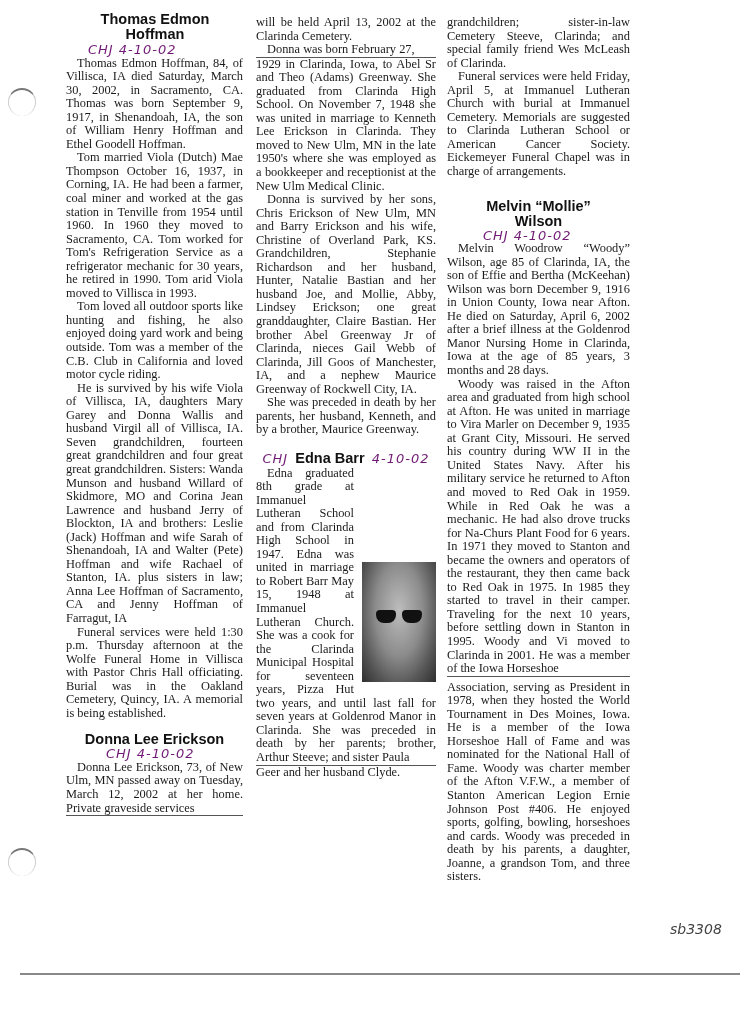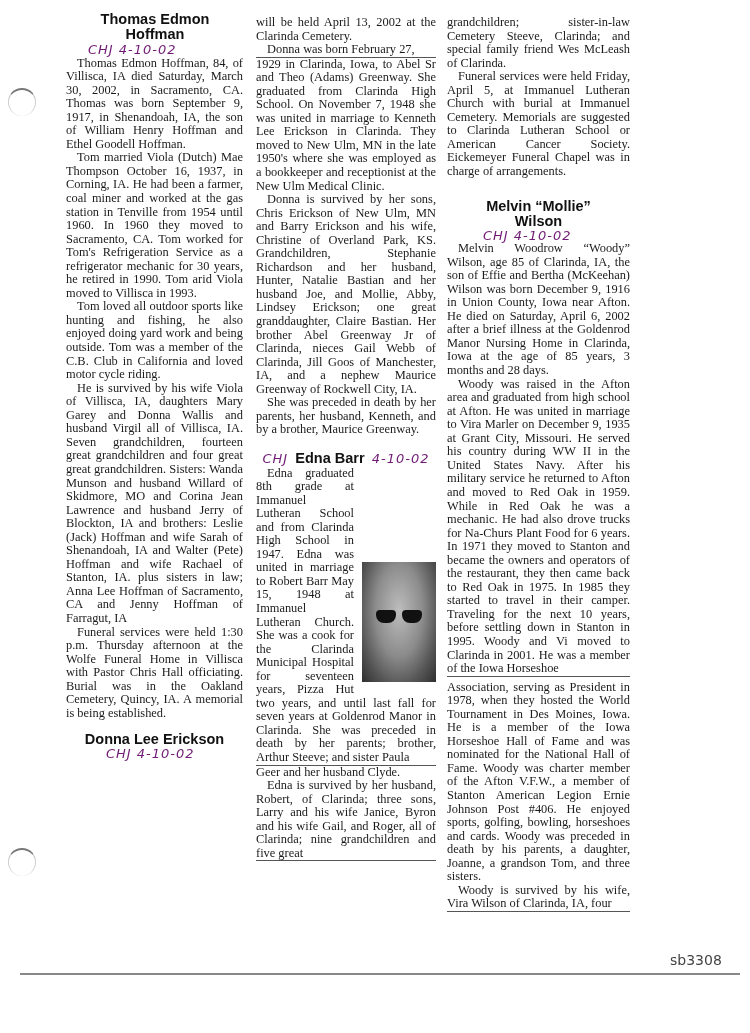--- a/index.html
+++ b/index.html
@@ -22,39 +22,40 @@
   .rule { border-bottom: 1.5px solid #555; }
   .c1 { left: 66px; width: 177px; }
   .c2 { left: 256px; width: 180px; }
   .c3 { left: 447px; width: 183px; }
   .photo { float: right; width: 74px; height: 120px; margin: 2px 0 2px 8px;
     background: radial-gradient(ellipse at 50% 40%, #bdbdbd 0%, #8c8c8c 45%, #555 75%, #2e2e2e 100%);
     position: relative; }
   .glasses { position: absolute; top: 48px; left: 14px; width: 46px; height: 14px; }
   .glasses span { position: absolute; top: 0; width: 20px; height: 13px; background: #111; border-radius: 4px 4px 8px 8px; }
   .bottom-line { position: absolute; left: 20px; top: 973px; width: 720px; height: 0; border-bottom: 2px solid #888; }
-  .catalog { position: absolute; left: 670px; top: 952px; font-family: "DejaVu Sans", sans-serif;
-    font-size: 14px; color: #444; }
+  .catalog { position: absolute; left: 670px; top: 921px; font-family: "DejaVu Sans", sans-serif;
+    font-size: 14px; color: #444; font-style: italic; }
 </style>
 </head>
 <body>
 
 <div class="punch" style="left:8px; top:88px;"></div>
 <div class="punch" style="left:8px; top:848px;"></div>
 
 <div class="col c1">
   <div class="head" style="margin-top:-4px; width:150px; margin-left:14px;">Thomas Edmon Hoffman</div>
   <div class="hand" style="margin:1px 0 0 22px;">CHJ 4-10-02</div>
   <p>Thomas Edmon Hoffman, 84, of Villisca, IA died Saturday, March 30, 2002, in Sacramento, CA. Thomas was born September 9, 1917, in Shenandoah, IA, the son of William Henry Hoffman and Ethel Goodell Hoffman.</p>
   <p>Tom married Viola (Dutch) Mae Thompson October 16, 1937, in Corning, IA. He had been a farmer, coal miner and worked at the gas station in Tenville from 1954 until 1960. In 1960 they moved to Sacramento, CA. Tom worked for Tom's Refrigeration Service as a refrigerator mechanic for 30 years, he retired in 1990. Tom arid Viola moved to Villisca in 1993.</p>
   <p>Tom loved all outdoor sports like hunting and fishing, he also enjoyed doing yard work and being outside. Tom was a member of the C.B. Club in California and loved motor cycle riding.</p>
   <p>He is survived by his wife Viola of Villisca, IA, daughters Mary Garey and Donna Wallis and husband Virgil all of Villisca, IA. Seven grandchildren, fourteen great grandchildren and four great great grandchildren. Sisters: Wanda Munson and husband Willard of Skidmore, MO and Corina Jean Lawrence and husband Jerry of Blockton, IA and brothers: Leslie (Jack) Hoffman and wife Sarah of Shenandoah, IA and Walter (Pete) Hoffman and wife Rachael of Stanton, IA. plus sisters in law; Anna Lee Hoffman of Sacramento, CA and Jenny Hoffman of Farragut, IA</p>
   <p>Funeral services were held 1:30 p.m. Thursday afternoon at the Wolfe Funeral Home in Villisca with Pastor Chris Hall officiating. Burial was in the Oakland Cemetery, Quincy, IA. A memorial is being established.</p>
   <div class="head" style="margin-top:12px;">Donna Lee Erickson</div>
   <div class="hand" style="margin:0 0 0 40px;">CHJ 4-10-02</div>
+  <p class="rule">Donna Lee Erickson, 73, of New Ulm, MN passed away on Tuesday, March 12, 2002 at her home. Private graveside services</p>
 </div>
 
 <div class="col c2">
   <p class="noindent">will be held April 13, 2002 at the Clarinda Cemetery.</p>
   <p class="rule">Donna was born February 27,</p>
   <p class="noindent" style="">1929 in Clarinda, Iowa, to Abel Sr and Theo (Adams) Greenway. She graduated from Clarinda High School. On November 7, 1948 she was united in marriage to Kenneth Lee Erickson in Clarinda. They moved to New Ulm, MN in the late 1950's where she was employed as a bookkeeper and receptionist at the New Ulm Medical Clinic.</p>
   <p>Donna is survived by her sons, Chris Erickson of New Ulm, MN and Barry Erickson and his wife, Christine of Overland Park, KS. Grandchildren, Stephanie Richardson and her husband, Hunter, Natalie Bastian and her husband Joe, and Mollie, Abby, Lindsey Erickson; one great granddaughter, Claire Bastian. Her brother Abel Greenway Jr of Clarinda, nieces Gail Webb of Clarinda, Jill Goos of Manchester, IA, and a nephew Maurice Greenway of Rockwell City, IA.</p>
   <p>She was preceded in death by her parents, her husband, Kenneth, and by a brother, Maurice Greenway.</p>
   <div style="margin-top:14px; text-align:center;">
     <span class="hand">CHJ</span>
@@ -62,29 +63,27 @@
     <span class="hand">4-10-02</span>
   </div>
   <div class="photo" style="margin-top:95px; float:right;" title="Portrait of Edna Barr wearing dark sunglasses">
     <div class="glasses">
         <span style="left:0"></span>
         <span style="right:0"></span>
       </div>
   </div>
   <p class="rule">Edna graduated 8th grade at Immanuel Lutheran School and from Clarinda High School in 1947. Edna was united in marriage to Robert Barr May 15, 1948 at Immanuel Lutheran Church. She was a cook for the Clarinda Municipal Hospital for seventeen years, Pizza Hut two years, and until last fall for seven years at Goldenrod Manor in Clarinda. She was preceded in death by her parents; brother, Arthur Steeve; and sister Paula</p>
   <p class="noindent" style="margin-top:0;">Geer and her husband Clyde.</p>
-  <p class="rule">Edna is survived by her husband, Robert, of Clarinda; three sons, Larry and his wife Janice, Byron and his wife Gail, and Roger, all of Clarinda; nine grandchildren and five great</p>
 </div>
 
 <div class="col c3">
   <p class="noindent">grandchildren; sister-in-law Cemetery Steeve, Clarinda; and special family friend Wes McLeash of Clarinda.</p>
   <p>Funeral services were held Friday, April 5, at Immanuel Lutheran Church with burial at Immanuel Cemetery. Memorials are suggested to Clarinda Lutheran School or American Cancer Society. Eickemeyer Funeral Chapel was in charge of arrangements.</p>
   <div class="head" style="margin-top:20px;">Melvin “Mollie”</div>
   <div class="head">Wilson</div>
   <div class="hand" style="margin-left:36px;">CHJ 4-10-02</div>
   <p>Melvin Woodrow “Woody” Wilson, age 85 of Clarinda, IA, the son of Effie and Bertha (McKeehan) Wilson was born December 9, 1916 in Union County, Iowa near Afton. He died on Saturday, April 6, 2002 after a brief illness at the Goldenrod Manor Nursing Home in Clarinda, Iowa at the age of 85 years, 3 months and 28 days.</p>
   <p class="rule">Woody was raised in the Afton area and graduated from high school at Afton. He was united in marriage to Vira Marler on December 9, 1935 at Grant City, Missouri. He served his country during WW II in the United States Navy. After his military service he returned to Afton and moved to Red Oak in 1959. While in Red Oak he was a mechanic. He had also drove trucks for Na-Churs Plant Food for 6 years. In 1971 they moved to Stanton and became the owners and operators of the restaurant, they then came back to Red Oak in 1975. In 1985 they started to travel in their camper. Traveling for the next 10 years, before settling down in Stanton in 1995. Woody and Vi moved to Clarinda in 2001. He was a member of the Iowa Horseshoe</p>
   <p class="noindent" style="margin-top:4px;">Association, serving as President in 1978, when they hosted the World Tournament in Des Moines, Iowa. He is a member of the Iowa Horseshoe Hall of Fame and was nominated for the National Hall of Fame. Woody was charter member of the Afton V.F.W., a member of Stanton American Legion Ernie Johnson Post #406. He enjoyed sports, golfing, bowling, horseshoes and cards. Woody was preceded in death by his parents, a daughter, Joanne, a grandson Tom, and three sisters.</p>
-  <p class="rule">Woody is survived by his wife, Vira Wilson of Clarinda, IA, four</p>
 </div>
 
 <div class="bottom-line"></div>
 <div class="catalog">sb3308</div>
 
 </body></html>

